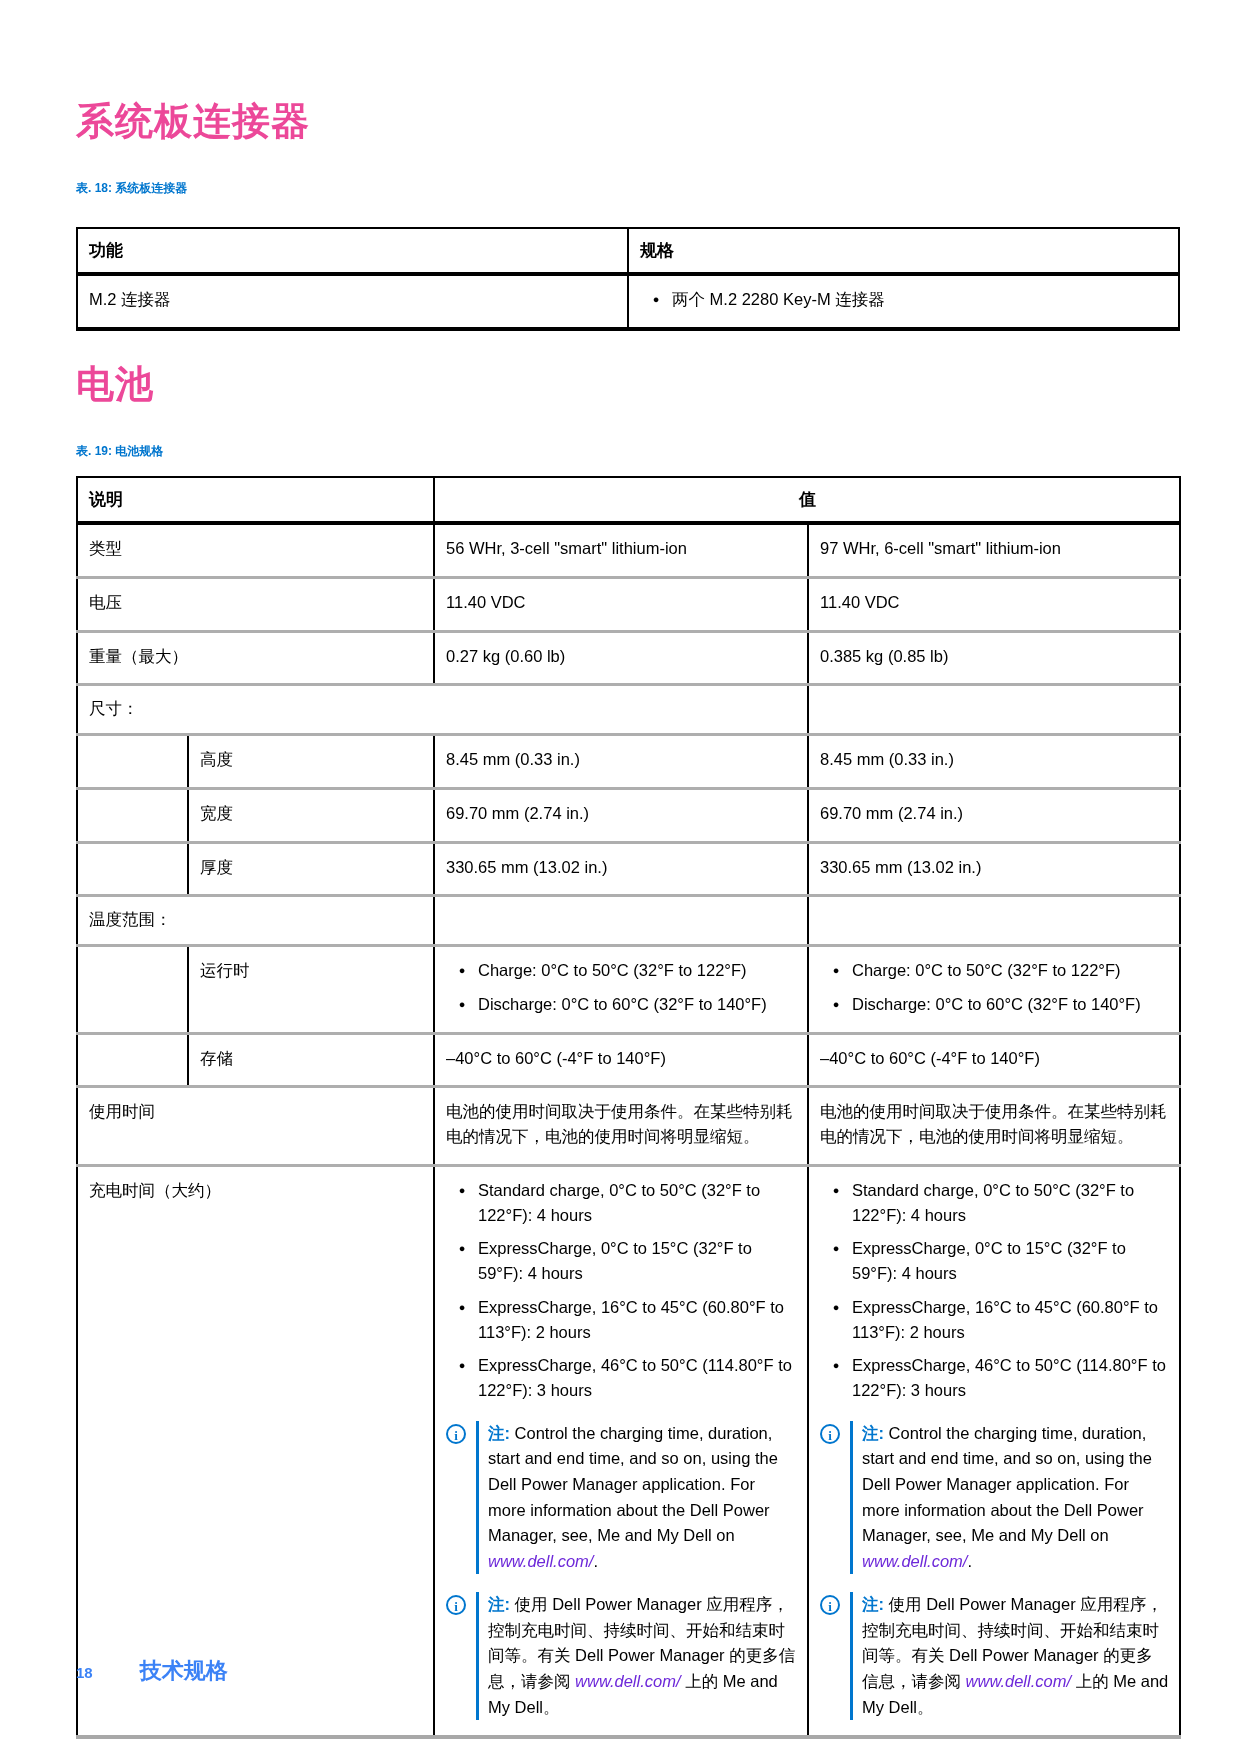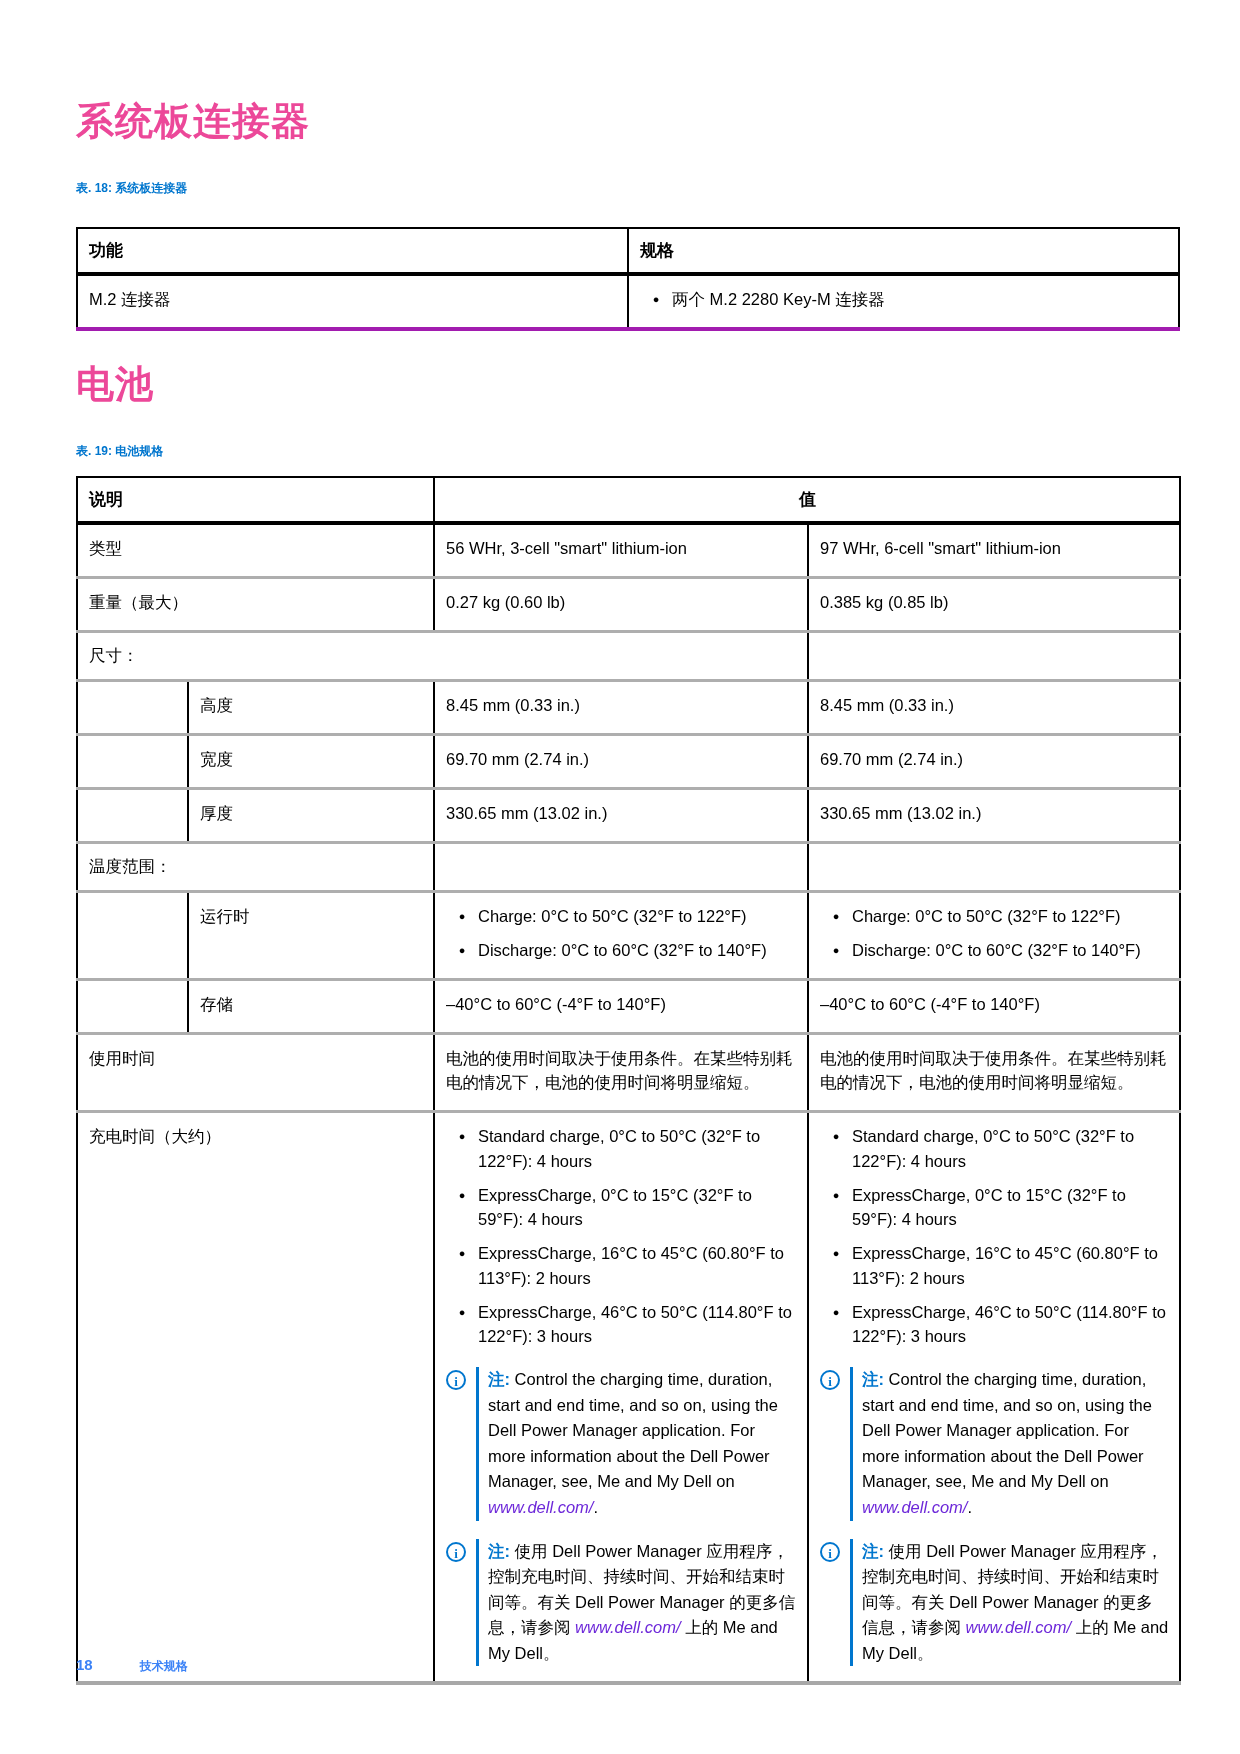--- a/index.html
+++ b/index.html
@@ -31,21 +31,21 @@
     margin:36px 0 30px 0;
   }
   .table-caption.t19 { margin-bottom:16px; }
 
   table.spec-table {
     border-collapse:collapse;
     width:100%;
     table-layout:fixed;
     border:2px solid #000;
   }
-  table.spec-table.t18 { border-bottom:4px solid #a21caf; }
+  table.spec-table.t18 { border-bottom:4px solid #000000; }
   table.spec-table.t19 { border-bottom:4px solid #a8a8a8; }
 
   .spec-table th, .spec-table td {
     vertical-align:top;
     font-size:16.5px;
     line-height:1.5;
     padding:11px 10px 15px 11px;
     word-wrap:break-word;
   }
   .spec-table th {
@@ -96,21 +96,21 @@
   .italic { }
 
   .footer {
     position:absolute;
     left:76px; top:1656px;
     display:flex; align-items:baseline;
     color:#3b82f6;
     font-weight:bold;
   }
   .footer .page-num { font-size:15px; }
-  .footer .chapter { font-size:12px; margin-left:47px; }
+  .footer .chapter { font-size:22px; margin-left:47px; }
 </style>
 </head>
 <body>
 
 <div class="page">
 
   <h1 class="section-heading">系统板连接器</h1>
 
   <div class="table-caption">表. 18: 系统板连接器</div>
 
@@ -156,20 +156,25 @@
       </tr>
     </thead>
     <tbody>
 
       <tr>
         <td colspan="2" class="cell-label">类型</td>
         <td class="v-border">56 WHr, 3-cell "smart" lithium-ion</td>
         <td class="v-border">97 WHr, 6-cell "smart" lithium-ion</td>
       </tr>
 
+      <tr>
+        <td colspan="2" class="cell-label">电压</td>
+        <td class="v-border">11.40 VDC</td>
+        <td class="v-border">11.40 VDC</td>
+      </tr>
 
       <tr>
         <td colspan="2" class="cell-label">重量（最大）</td>
         <td class="v-border">0.27 kg (0.60 lb)</td>
         <td class="v-border">0.385 kg (0.85 lb)</td>
       </tr>
 
       <tr class="short-row">
         <td colspan="3" class="cell-label">尺寸：</td>
         <td class="v-border"></td>

